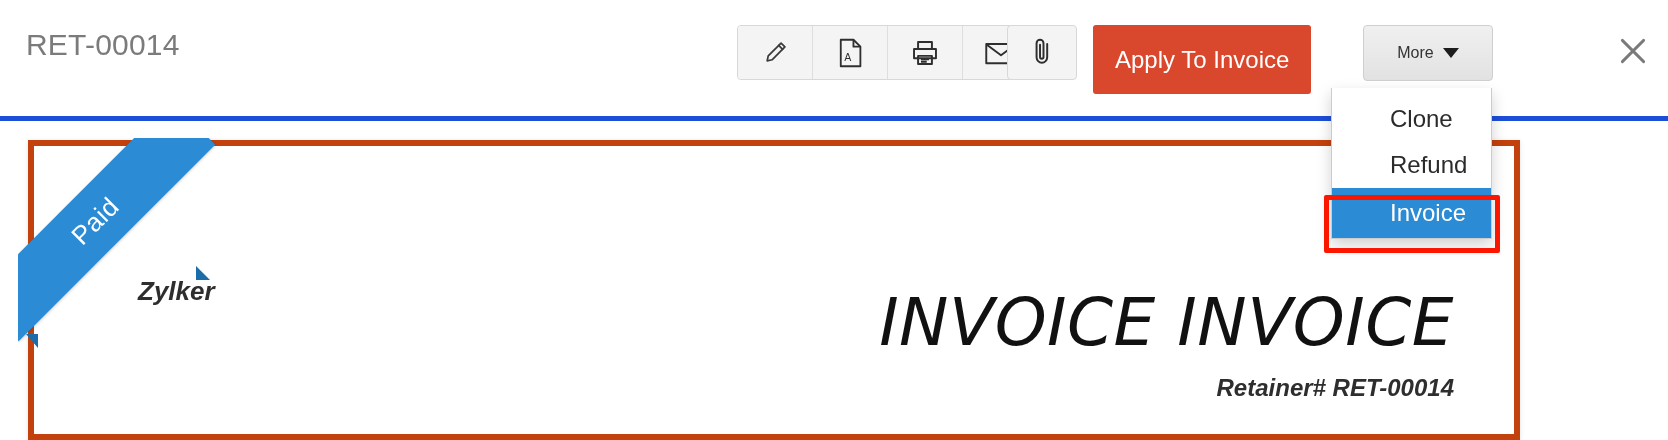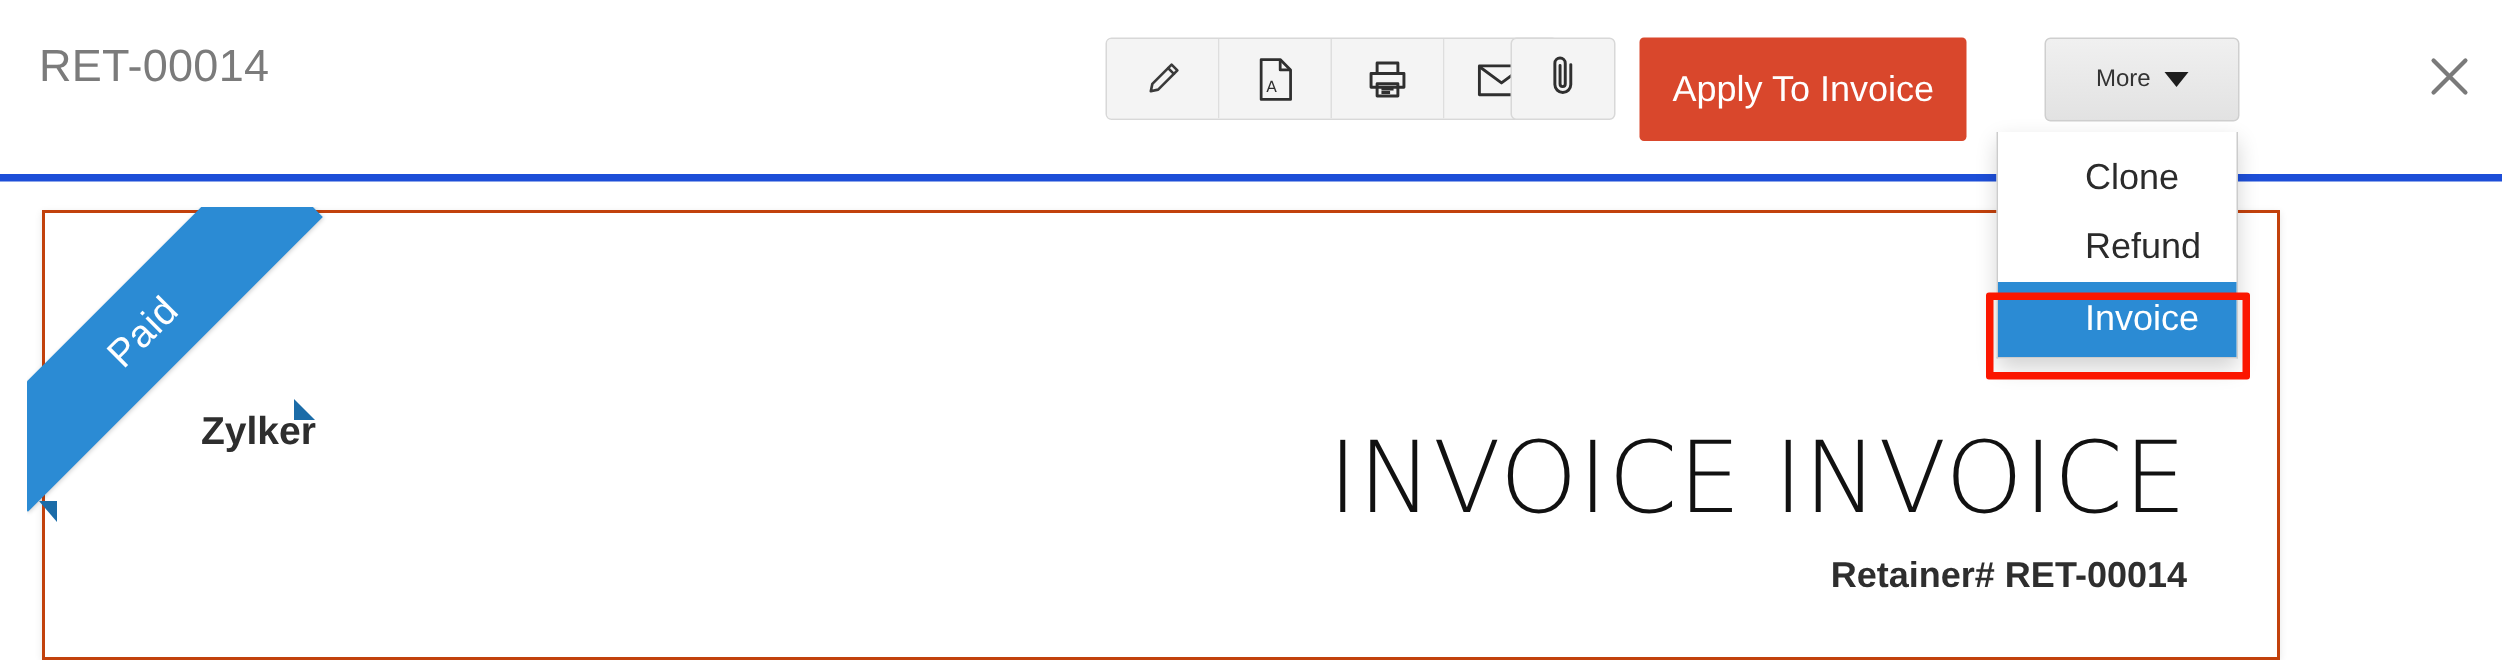--- a/index.html
+++ b/index.html
@@ -133,24 +133,25 @@
     border-radius: 2px;
     z-index: 60;
     pointer-events: none;
   }
 
   
   .doc-panel {
     position: absolute; left: 28px; top: 140px;
     width: 1492px; height: 300px;
     background: #ffffff;
-    border: 2px solid #c2410c;
+    border: 6px solid #c2410c;
     box-shadow: 0 1px 5px rgba(0,0,0,0.10);
     overflow: hidden;
     z-index: 5;
+    font-style: italic;
   }
   
   .ribbon-wrap {
     position: absolute; left: 18px; top: 138px;
     width: 210px; height: 210px;
     overflow: hidden;
     z-index: 10;
     pointer-events: none;
   }
   .ribbon {

